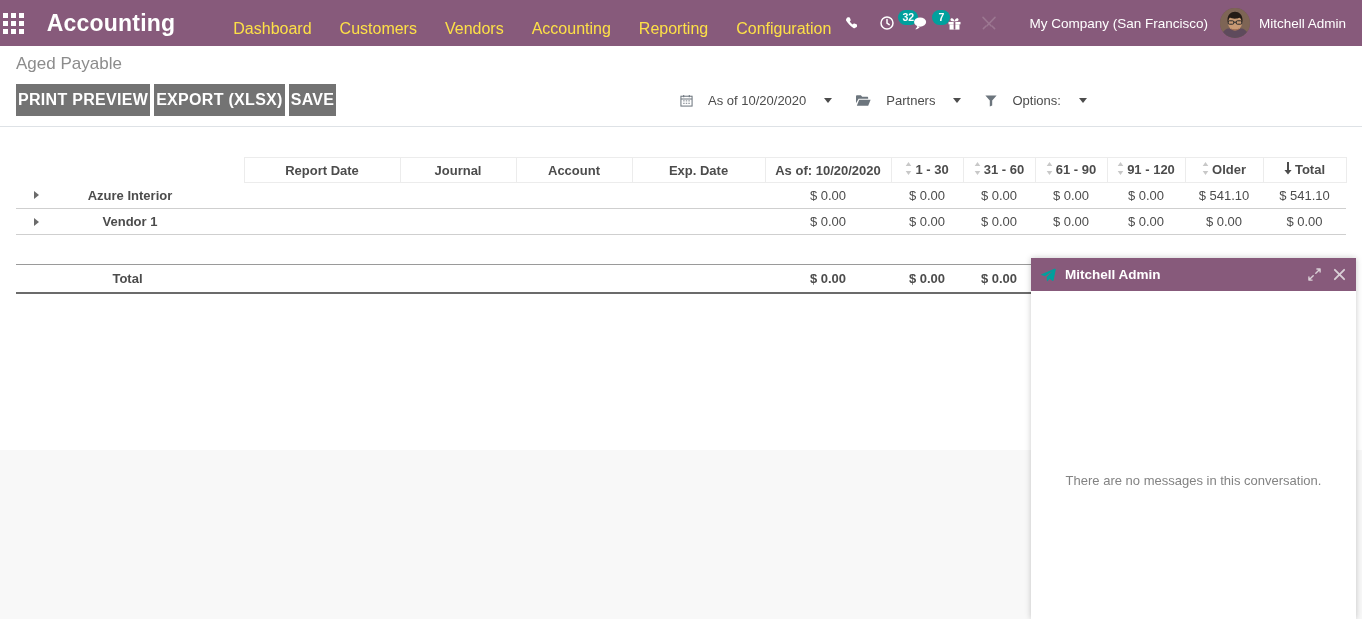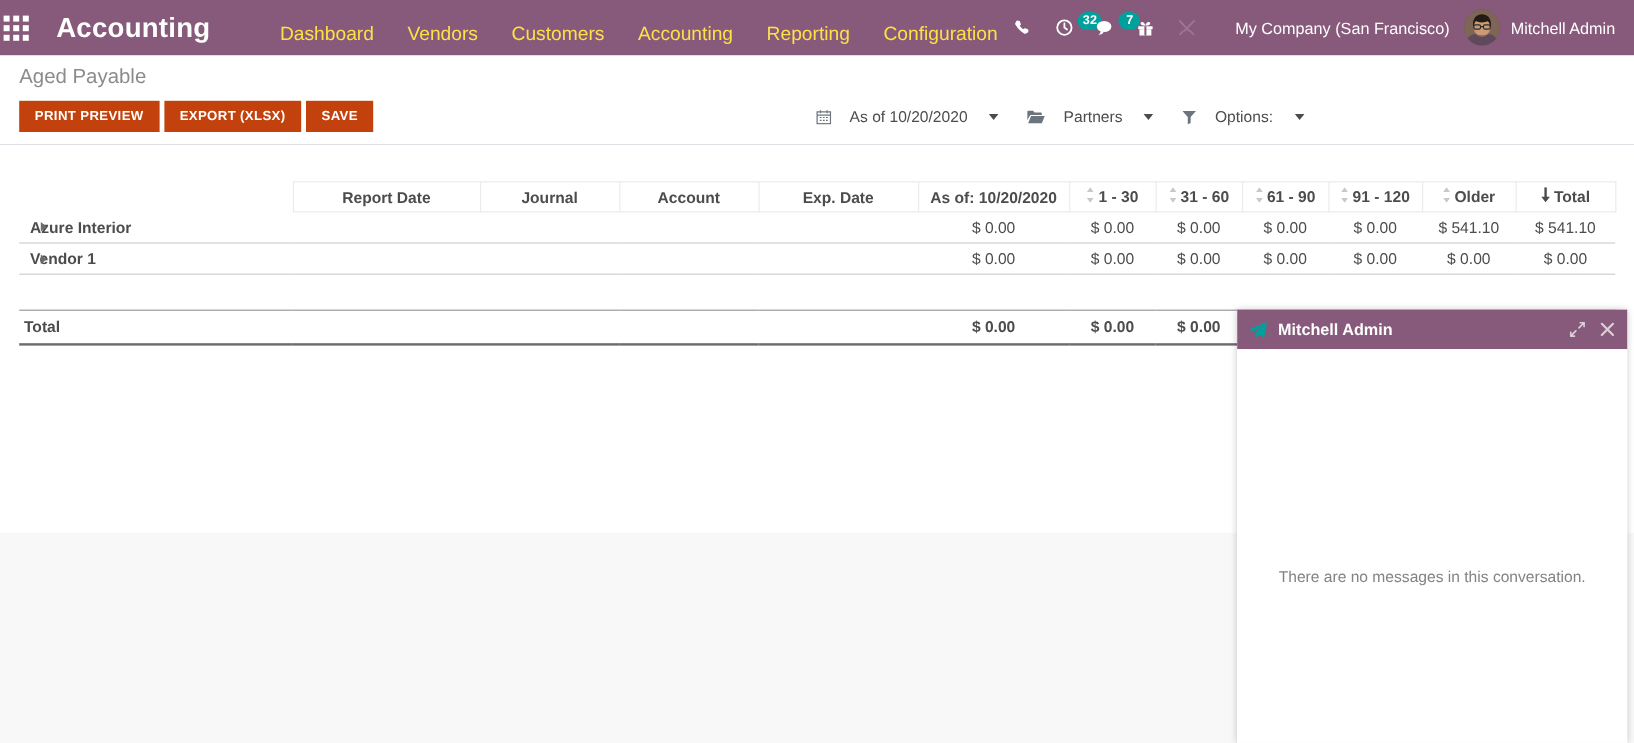--- a/index.html
+++ b/index.html
@@ -105,28 +105,28 @@
   }
   .breadcrumb {
     font-size: 17px;
     color: #8c8c8c;
     margin-bottom: 10px;
     font-weight: 400;
   }
   .cp-row { display: flex; align-items: center; position: relative; }
   .btn-group { display: flex; gap: 4px; }
   .btn {
-    background: #c2410c;
+    background: #737373;
     color: #ffffff;
     border: none;
-    font-size: 11px;
+    font-size: 16px;
     font-weight: bold;
     letter-spacing: .3px;
     text-transform: uppercase;
-    padding: 7px 13px;
+    padding: 7px 2px;
     cursor: pointer;
     border-radius: 0;
     font-family: "Liberation Sans", sans-serif;
   }
   .filters {
     position: absolute;
     left: 664px;
     display: flex;
     align-items: center;
     gap: 24px;
@@ -184,21 +184,21 @@
   }
   th .sort-ico.active { color: #4c4c4c; }
   table.report td {
     padding: 5px 9px;
     border-bottom: 1px solid #dfdfdf;
     white-space: nowrap;
   }
   td.name-cell {
     font-weight: bold;
     color: #4c4c4c;
-    text-align: left;
+    text-align: center;
     padding-left: 30px;
     position: relative;
     cursor: pointer;
   }
   td.name-cell .caret-right {
     position: absolute;
     left: 18px; top: 50%;
     margin-top: -4px;
     width: 0; height: 0;
     border-top: 4px solid transparent;
@@ -296,22 +296,22 @@
         <i></i>
         <i></i>
         <i></i>
     </span>
   </div>
 
   <div class="brand">Accounting</div>
 
   <div class="nav-menus">
     <div class="menu-item">Dashboard</div>
+    <div class="menu-item">Customers</div>
     <div class="menu-item">Vendors</div>
-    <div class="menu-item">Customers</div>
     <div class="menu-item">Accounting</div>
     <div class="menu-item">Reporting</div>
     <div class="menu-item">Configuration</div>
   </div>
 
   <div class="nav-right">
 
     <div class="nav-icon">
       <svg width="15" height="15" viewBox="0 0 16 16" fill="currentColor">
         <path d="M3.2 1.2c-.5 0-1 .3-1.3.8L1.2 3.4c-.3.5-.2 1.1.1 1.6 1 1.6 2.1 3 3.4 4.3s2.7 2.4 4.3 3.4c.5.3 1.1.4 1.6.1l1.4-.7c.5-.3.8-.8.8-1.3v-1c0-.4-.2-.7-.6-.9l-2.1-.8c-.4-.2-.8-.1-1.1.2l-.7.7c-1.3-.8-2.4-1.9-3.2-3.2l.7-.7c.3-.3.4-.7.2-1.1l-.8-2.1c-.2-.4-.5-.6-.9-.6h-.9z"></path>

